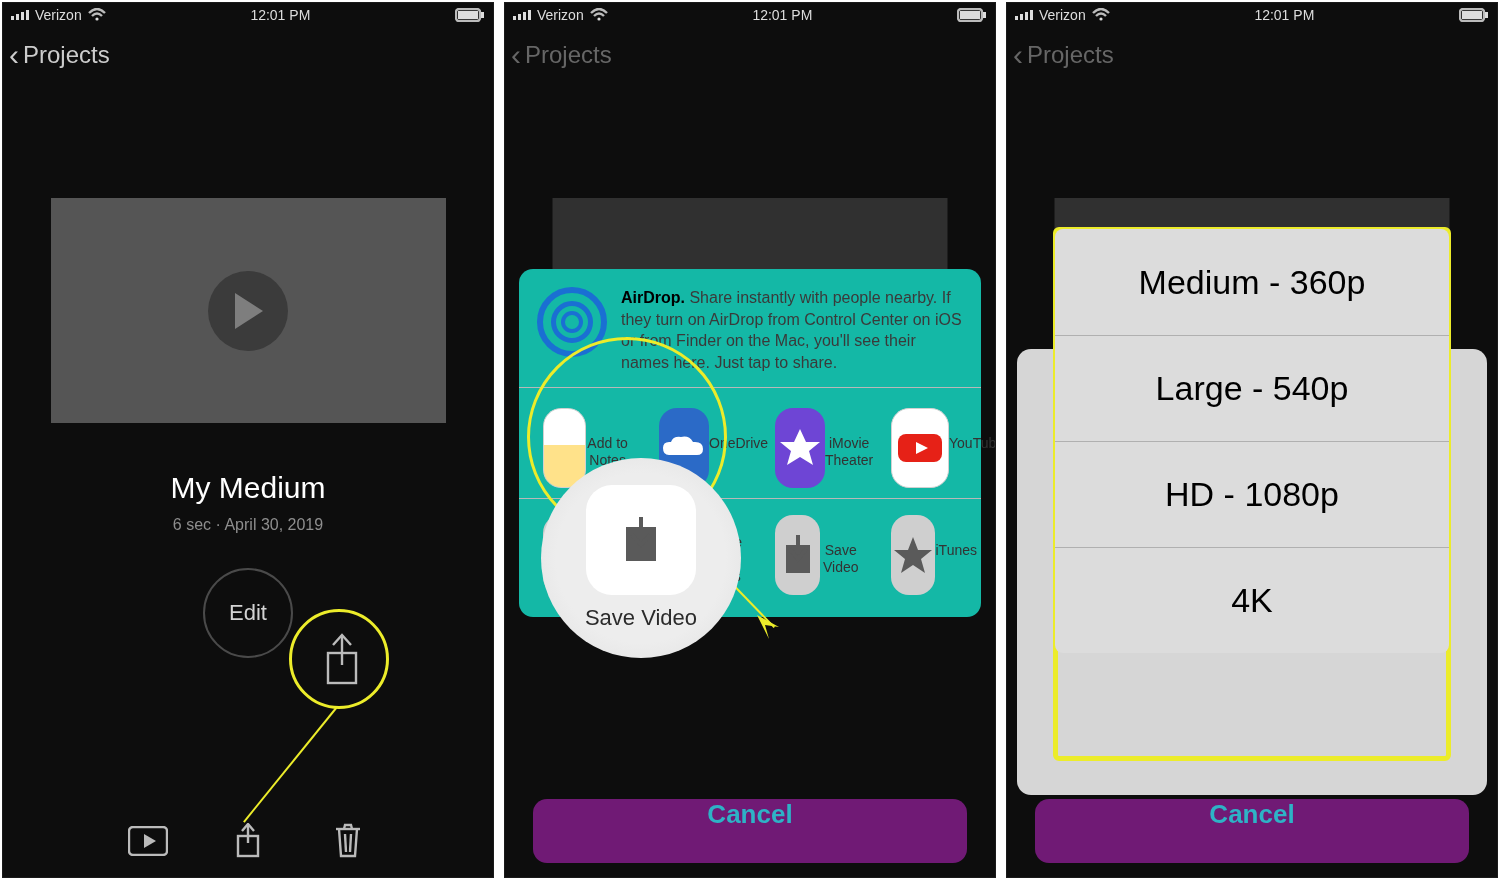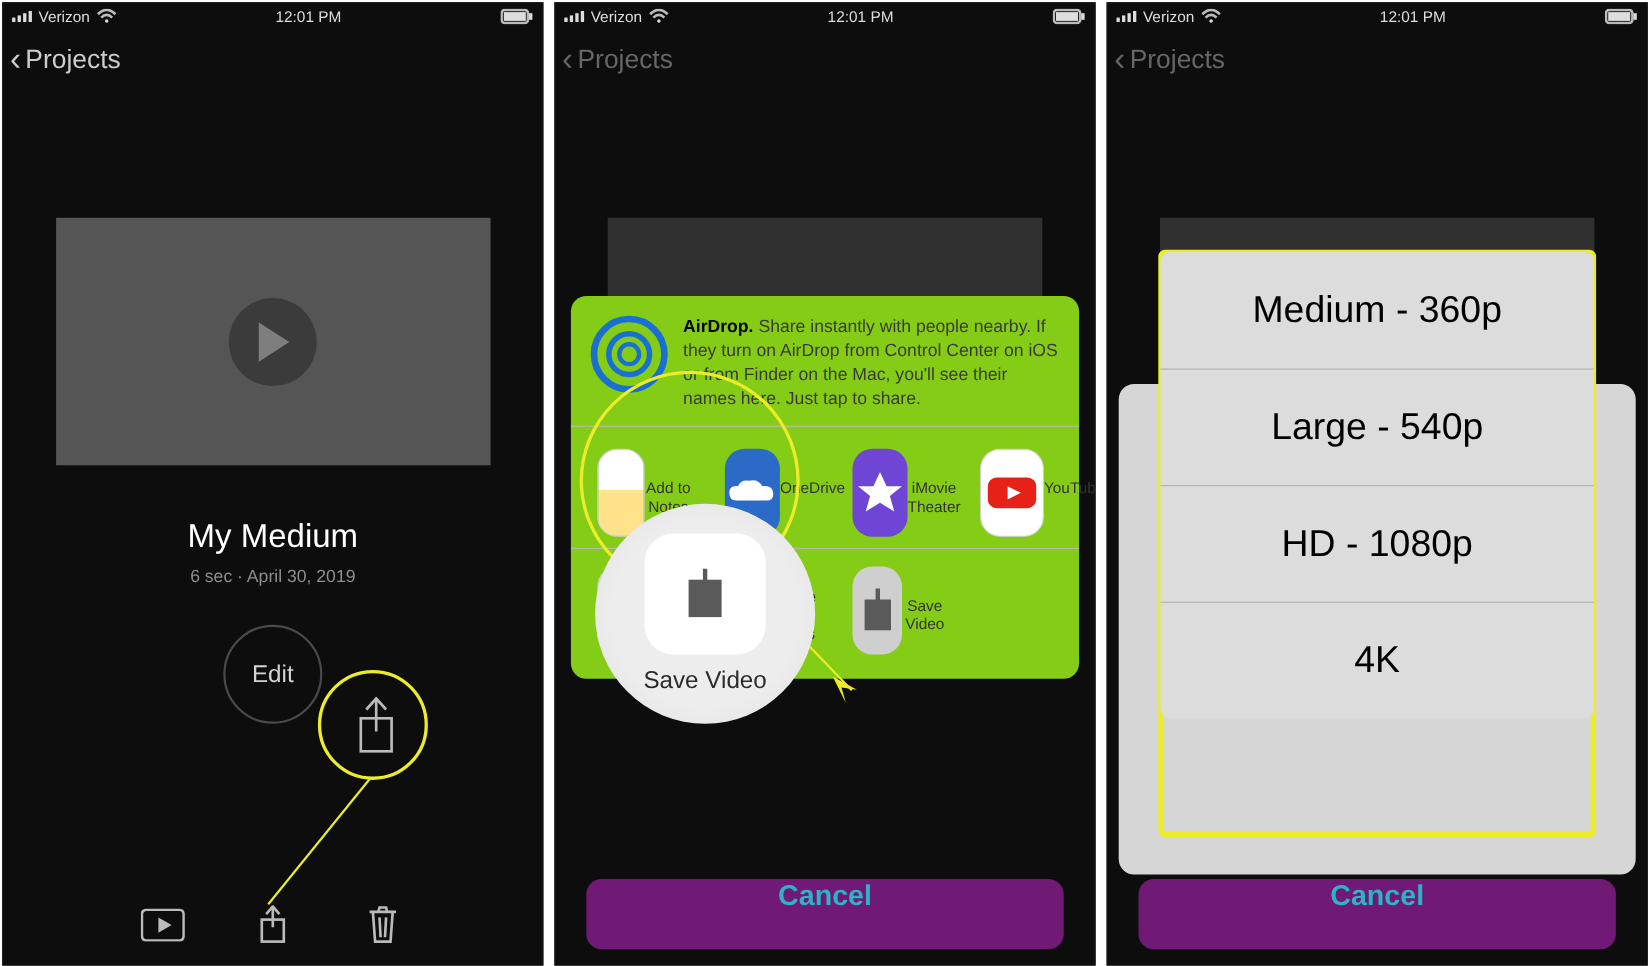--- a/index.html
+++ b/index.html
@@ -70,21 +70,21 @@
   .hl-line   { background:#ecec2a; position:absolute; width:2px; transform-origin:top center; }
   .hl-rect   { border:5px solid #ecec2a; position:absolute; }
 
   
   .dim-thumb {
     position:absolute; top:195px; left:50%; transform:translateX(-50%);
     width:395px; height:225px; background:#303030;
   }
   .sheet2 {
     position:absolute; left:14px; right:14px; top:266px;
-    background:#84cc16; border-radius:14px;
+    background:#14b8a6; border-radius:14px;
     color:#111;
   }
   .airdrop-row { display:flex; gap:14px; padding:18px 18px 14px; }
   .airdrop-icon {
     width:70px; height:70px; border-radius:50%;
     border:6px solid #1a6fd3;
     position:relative; flex:0 0 70px;
   }
   .airdrop-icon::before {
     content:""; position:absolute; inset:8px;
@@ -368,20 +368,28 @@
       <div class="app">
         <div class="act-icon">
           <svg width="40" height="44">
               <rect x="8" y="12" width="24" height="28" fill="#5a5a5a"></rect>
               <line x1="20" y1="2" x2="20" y2="24" stroke="#5a5a5a" stroke-width="4"></line>
               <polyline points="12,16 20,26 28,16" fill="none" stroke="#5a5a5a" stroke-width="4"></polyline>
             </svg>
         </div>
         <div class="app-label">Save Video</div>
       </div>
+      <div class="app">
+        <div class="act-icon">
+          <svg width="44" height="44">
+              <polygon points="22,4 27,17 41,17 30,26 34,40 22,32 10,40 14,26 3,17 17,17" fill="#5a5a5a"></polygon>
+            </svg>
+        </div>
+        <div class="app-label">iTunes</div>
+      </div>
     </div>
   </div>
 
   <div class="sheet2-cancel">
     <div class="cancel-btn">
       <span>Cancel</span>
     </div>
   </div>
 
   <div class="hl-circle" style="left:22px; top:334px; width:200px; height:200px;"></div>

